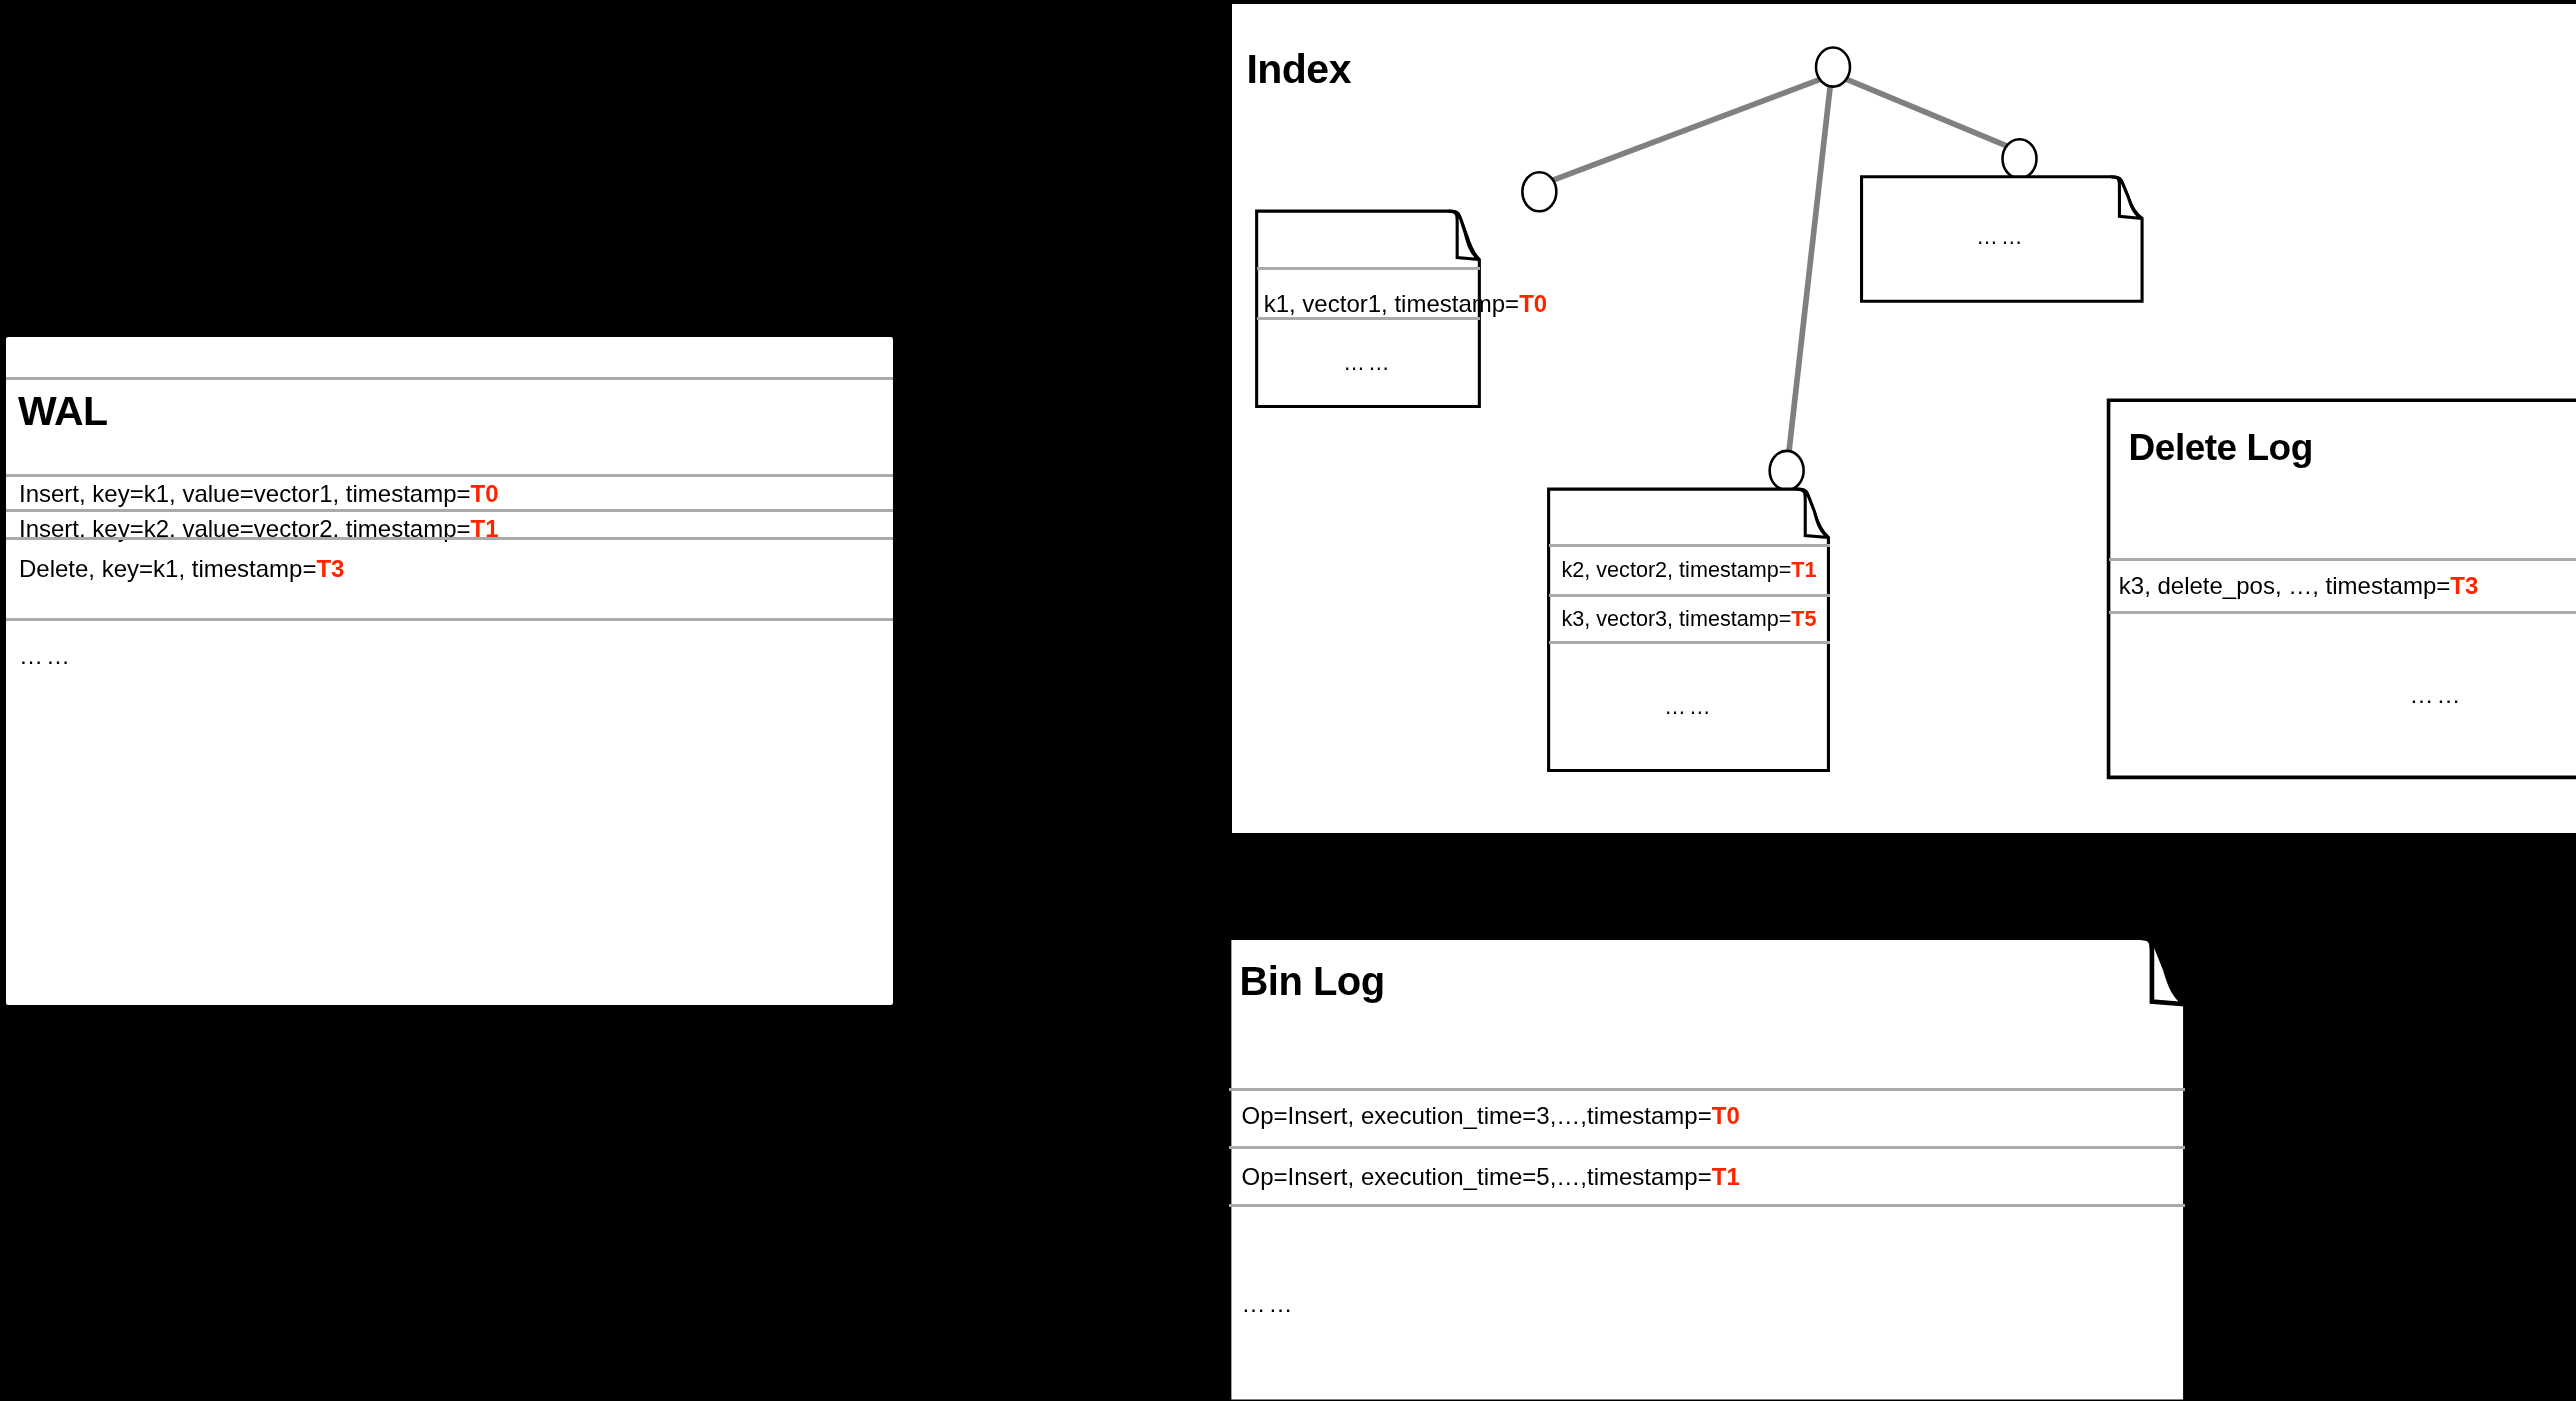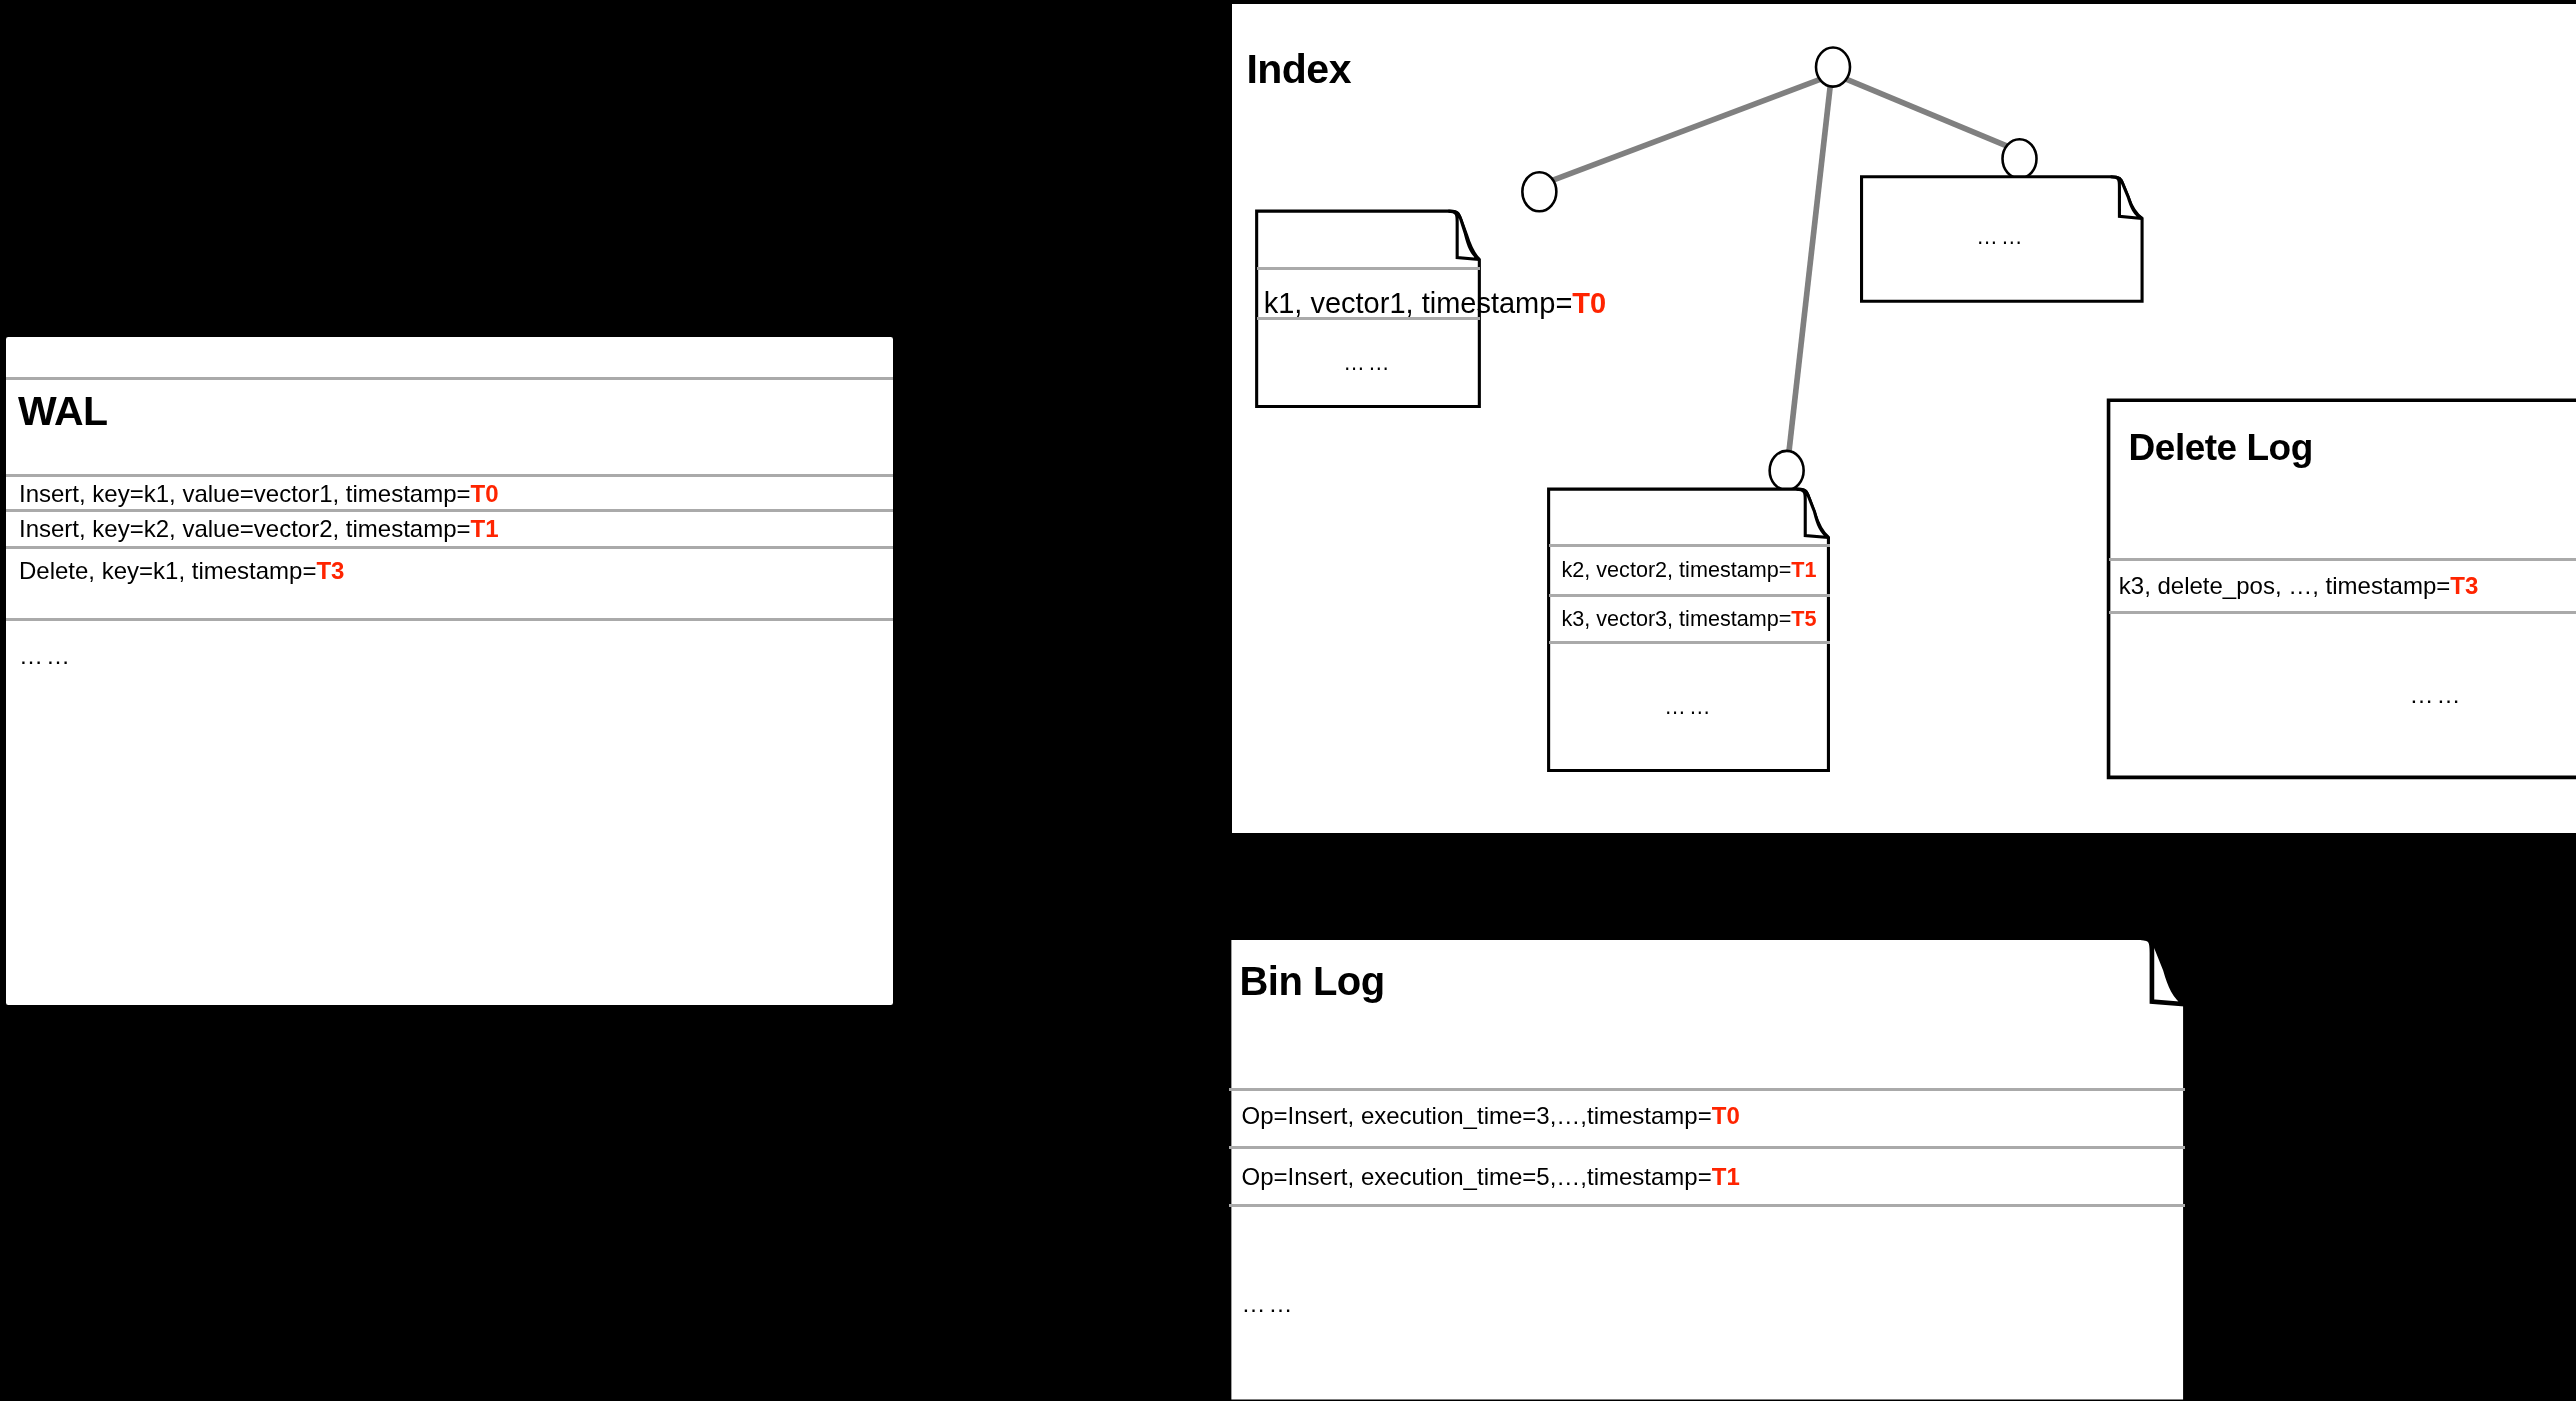--- a/index.html
+++ b/index.html
@@ -70,21 +70,21 @@
     <div class="row" style="top:137px;height:36px;">
       <span class="txt" style="font-size:24px;">
         <span>Insert, key=k1, value=vector1, timestamp=</span><span class="ts">T0</span>
       </span>
     </div>
     <div class="row" style="top:172px;height:37px;">
       <span class="txt" style="font-size:24px;">
         <span>Insert, key=k2, value=vector2, timestamp=</span><span class="ts">T1</span>
       </span>
     </div>
-    <div class="row" style="top:209px;height:46px;">
+    <div class="row" style="top:200px;height:46px;align-items:flex-end;">
       <span class="txt" style="font-size:24px;">
         <span>Delete, key=k1, timestamp=</span><span class="ts">T3</span>
       </span>
     </div>
     <div class="row" style="top:281px;height:72px;">
       <span class="txt dots" style="font-size:24px;">……</span>
     </div>
   </div>
 
   <div class="panel" style="left:1229px;top:1px;width:1583px;height:835px;border-radius:2.1px;">
@@ -107,21 +107,21 @@
 
   <div class="doc" style="left:1255px;top:208px;width:226px;height:200px;">
     <svg width="226" height="200" viewBox="0 0 438 388">
       <path d="M3,385 L3,6 L375,6 C393,6 395,10 399,22 L410,52
                C418,78 424,90 435,100 L435,104 L435,385 Z" fill="#ffffff" stroke="#000000" stroke-width="6"></path>
       <path d="M375,6 C393,6 392,14 392,30 L392,96 L435,100
                C420,90 414,74 408,50 L399,22 C395,10 393,6 375,6 Z" fill="#ffffff" stroke="#000000" stroke-width="6"></path>
     </svg>
     <div class="docbody">
       <div class="row" style="top:59px;height:50px;left:1.5px;right:1.5px;">
-        <span class="txt" style="font-size:29px;padding-left:7.2px;margin-top:20px;">
+        <span class="txt" style="font-size:24px;padding-left:7.2px;margin-top:20px;">
           <span>k1, vector1, timestamp=</span><span class="ts">T0</span>
         </span>
       </div>
       <div class="row" style="top:109px;height:88px;left:1.5px;right:1.5px;">
         <span class="txt center dots" style="font-size:21.6px;">……</span>
       </div>
     </div>
   </div>
 
   <div class="doc" style="left:1860px;top:174px;width:297px;height:129px;">

